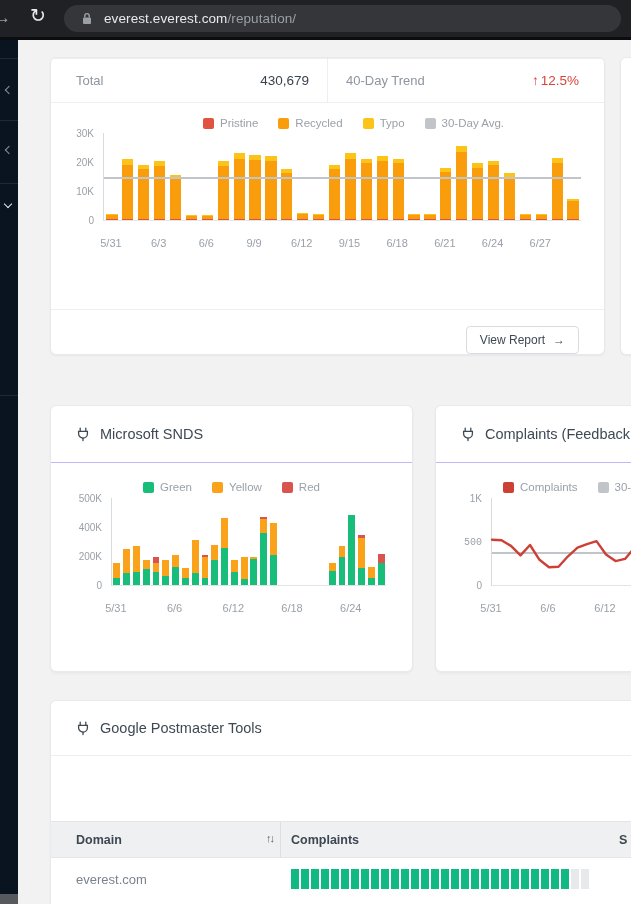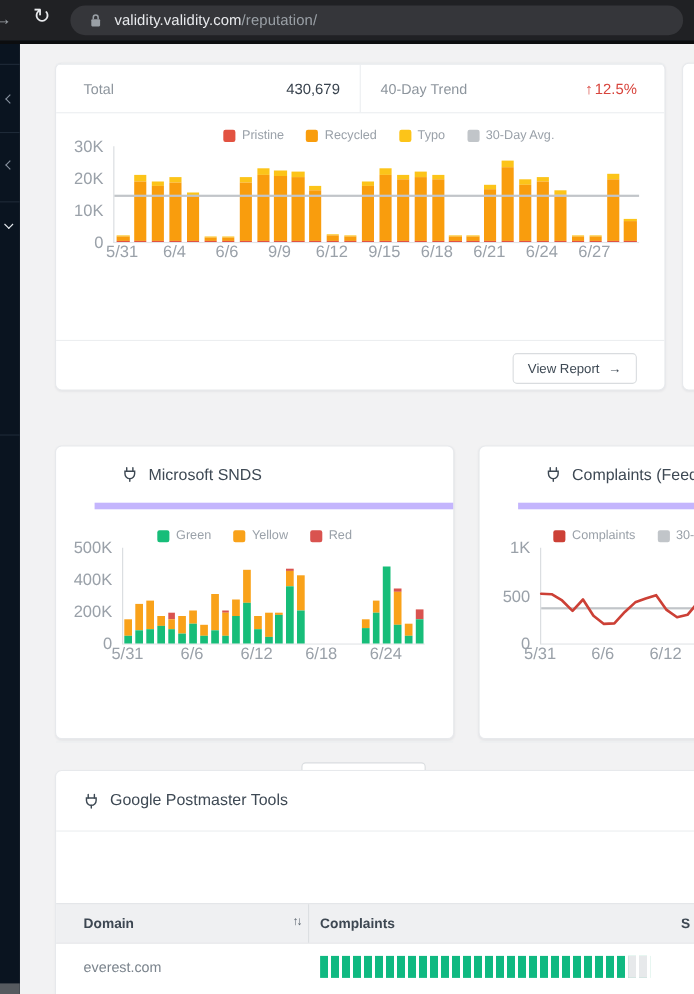--- a/index.html
+++ b/index.html
@@ -45,51 +45,51 @@
   .trend-up { color:#d8443c; font-size:13.5px; }
   .trend-arrow { font-weight:bold; margin-right:2px; }
 
   
   .legend { display:flex; justify-content:center; align-items:center; gap:20px; }
   .lg-item { display:flex; align-items:center; gap:6px; }
   .lg-sw { width:11px; height:11px; border-radius:2px; flex:0 0 auto; }
   .lg-tx { font-size:11.5px; color:#9aa1a9; white-space:nowrap; }
   .chart-row { display:flex; }
   .yaxis { position:relative; }
-  .ytick { position:absolute; right:9px; font-size:15px; color:#9aa1a9; line-height:12px; white-space:nowrap; }
+  .ytick { position:absolute; right:9px; font-size:10px; color:#9aa1a9; line-height:12px; white-space:nowrap; }
   .plot { position:relative; border-left:1px solid #d8dbde; border-bottom:1px solid #e2e4e7; }
   .bar { position:absolute; bottom:0; display:flex; flex-direction:column-reverse; }
   .seg { width:100%; }
   .avgline { position:absolute; left:0; width:100%; height:2px; }
   .xaxis { position:relative; height:24px; }
-  .xtick { position:absolute; top:0; transform:translateX(-50%); font-size:15px; color:#9aa1a9; white-space:nowrap; }
+  .xtick { position:absolute; top:16px; transform:translateX(-50%); font-size:11px; color:#9aa1a9; white-space:nowrap; }
 
   
   .st-legend { height:30px; padding-top:10px; margin-left:52px; }
   .st-yaxis { width:52px; height:88px; }
   .st-plot { width:478px; height:88px; }
   
   .sn-legend { height:35px; padding-top:13px; }
   .sn-yaxis { width:60px; height:88px; }
   .sn-plot { width:275px; height:88px; }
   
   .cp-yaxis { width:55px; height:88px; }
   .cp-plot { width:172px; height:88px; }
 
-  .card-footer { display:flex; justify-content:flex-end; padding-right:25px; }
+  .card-footer { display:flex; justify-content:flex-end; padding-right:25px;align-items:center; }
   .view-report-btn { display:inline-flex; align-items:center; gap:8px; height:28px; padding:0 13px;
     background:#fff; border:1px solid #d9dcdf; border-radius:4px; font-size:12px; color:#3e4954; cursor:pointer; }
 
   
   #spam-card { left:32px; top:17px; width:555px; height:298px; }
   #spam-card .card-title-row { height:46px; }
   #right-sliver { left:602px; top:17px; width:40px; height:298px; }
   #snds-card { left:32px; top:365px; width:363px; height:267px; }
   #cmpl-card { left:417px; top:365px; width:310px; height:267px; }
-  #snds-card .card-title-row, #cmpl-card .card-title-row { height:57px; border-bottom:6px solid #c4b5fd;margin-left:35px; }
+  #snds-card .card-title-row, #cmpl-card .card-title-row { height:57px; border-bottom:1px solid #c4b5fd; }
   #gpt-card { left:32px; top:660px; width:600px; height:250px; border-bottom:none; }
   #gpt-card .card-title-row { height:55px; border-bottom:1px solid #eceef0; }
 
   .sn-footer { height:60px; padding-top:18px; border-top:1px solid #eceef0; }
   .st-footer { height:50px; padding-top:11px; border-top:1px solid #eceef0; }
   .cp-footer { height:60px; border-top:1px solid #eceef0; }
 
   
   .gpt-gap { height:65px; }
   .gpt-thead { position:relative; height:37px; background:#eff0f2; border-top:1px solid #e3e5e8;
@@ -118,21 +118,21 @@
   <div class="browser-bar">
     <span class="nav-ic fwd">→</span>
     <span class="nav-ic reload">↻</span>
     <div class="url-pill">
       <span class="lock">
         <svg width="14" height="15" viewBox="0 0 14 15">
           <rect x="3" y="6.5" width="8" height="6.5" rx="1" fill="#9aa0a6"></rect>
           <path d="M4.8 6.5V4.8a2.2 2.2 0 0 1 4.4 0v1.7" fill="none" stroke="#9aa0a6" stroke-width="1.4"></path>
         </svg>
       </span>
-      <span class="url-text"><span>validity.validity.com</span><span class="path">/reputation/</span></span>
+      <span class="url-text"><span>everest.everest.com</span><span class="path">/reputation/</span></span>
     </div>
     <div class="edge"></div>
   </div>
 
   <div class="sidebar">
     <div class="sb-div" style="top:21px"></div>
     <span class="chev chev-left" style="top:50px"></span>
     <div class="sb-div" style="top:83px"></div>
     <span class="chev chev-left" style="top:110px"></span>
     <div class="sb-div" style="top:146px"></div>
@@ -329,21 +329,21 @@
               </div>
               <div class="bar" style="left: 463.485px; width: 11.13px;">
                 <div class="seg" style="height: 1px; background: rgb(226, 82, 65);"></div>
                 <div class="seg" style="height: 18.27px; background: rgb(249, 157, 13);"></div>
                 <div class="seg" style="height: 1.45px; background: rgb(252, 196, 25);"></div>
               </div>
               <div class="avgline" style="bottom: 41.05px; background: rgb(193, 197, 201);"></div>
             </div>
           <div class="xaxis st-plot" id="st-xaxis">
               <div class="xtick" style="left: 7.95px;">5/31</div>
-              <div class="xtick" style="left: 55.65px;">6/4</div>
+              <div class="xtick" style="left: 55.65px;">6/3</div>
               <div class="xtick" style="left: 103.35px;">6/6</div>
               <div class="xtick" style="left: 151.05px;">9/9</div>
               <div class="xtick" style="left: 198.75px;">6/12</div>
               <div class="xtick" style="left: 246.45px;">9/15</div>
               <div class="xtick" style="left: 294.15px;">6/18</div>
               <div class="xtick" style="left: 341.85px;">6/21</div>
               <div class="xtick" style="left: 389.55px;">6/24</div>
               <div class="xtick" style="left: 437.25px;">6/27</div>
             </div>
         </div>
@@ -527,21 +527,21 @@
             <span class="lg-tx">Complaints</span>
           </div>
           <div class="lg-item">
             <div class="lg-sw" style="background: rgb(193, 197, 201);"></div>
             <span class="lg-tx">30-Day Avg.</span>
           </div>
         </div>
       <div class="chart-row">
         <div class="yaxis cp-yaxis" id="cp-yaxis">
             <div class="ytick" style="bottom: -6px;">0</div>
-            <div class="ytick" style="bottom: 37.5px;">500</div>
+            <div class="ytick" style="bottom: 37.5px; font-family: Liberation Mono, monospace;">500</div>
             <div class="ytick" style="bottom: 81px;">1K</div>
           </div>
         <div>
           <div class="plot cp-plot" id="cp-plot">
               <div class="avgline" style="bottom: 31.19px; background: rgb(193, 197, 201);"></div>
               <svg width="171" height="87" class="cp-svg">
                 <polyline points="0.0,41.8 9.5,42.2 19.0,47.9 28.5,57.4 38.0,47.0 47.5,61.8 57.0,69.2 66.5,68.7 76.0,58.3 85.5,49.6 95.0,46.1 104.5,43.1 114.0,56.5 123.5,63.1 133.0,60.9 142.5,49.6 152.0,47.9 161.5,50.5 171.0,52.2" fill="none" stroke="#cc4036" stroke-width="2.4" stroke-linejoin="round" stroke-linecap="round"></polyline>
               </svg>
             </div>
           <div class="xaxis cp-plot" id="cp-xaxis">

